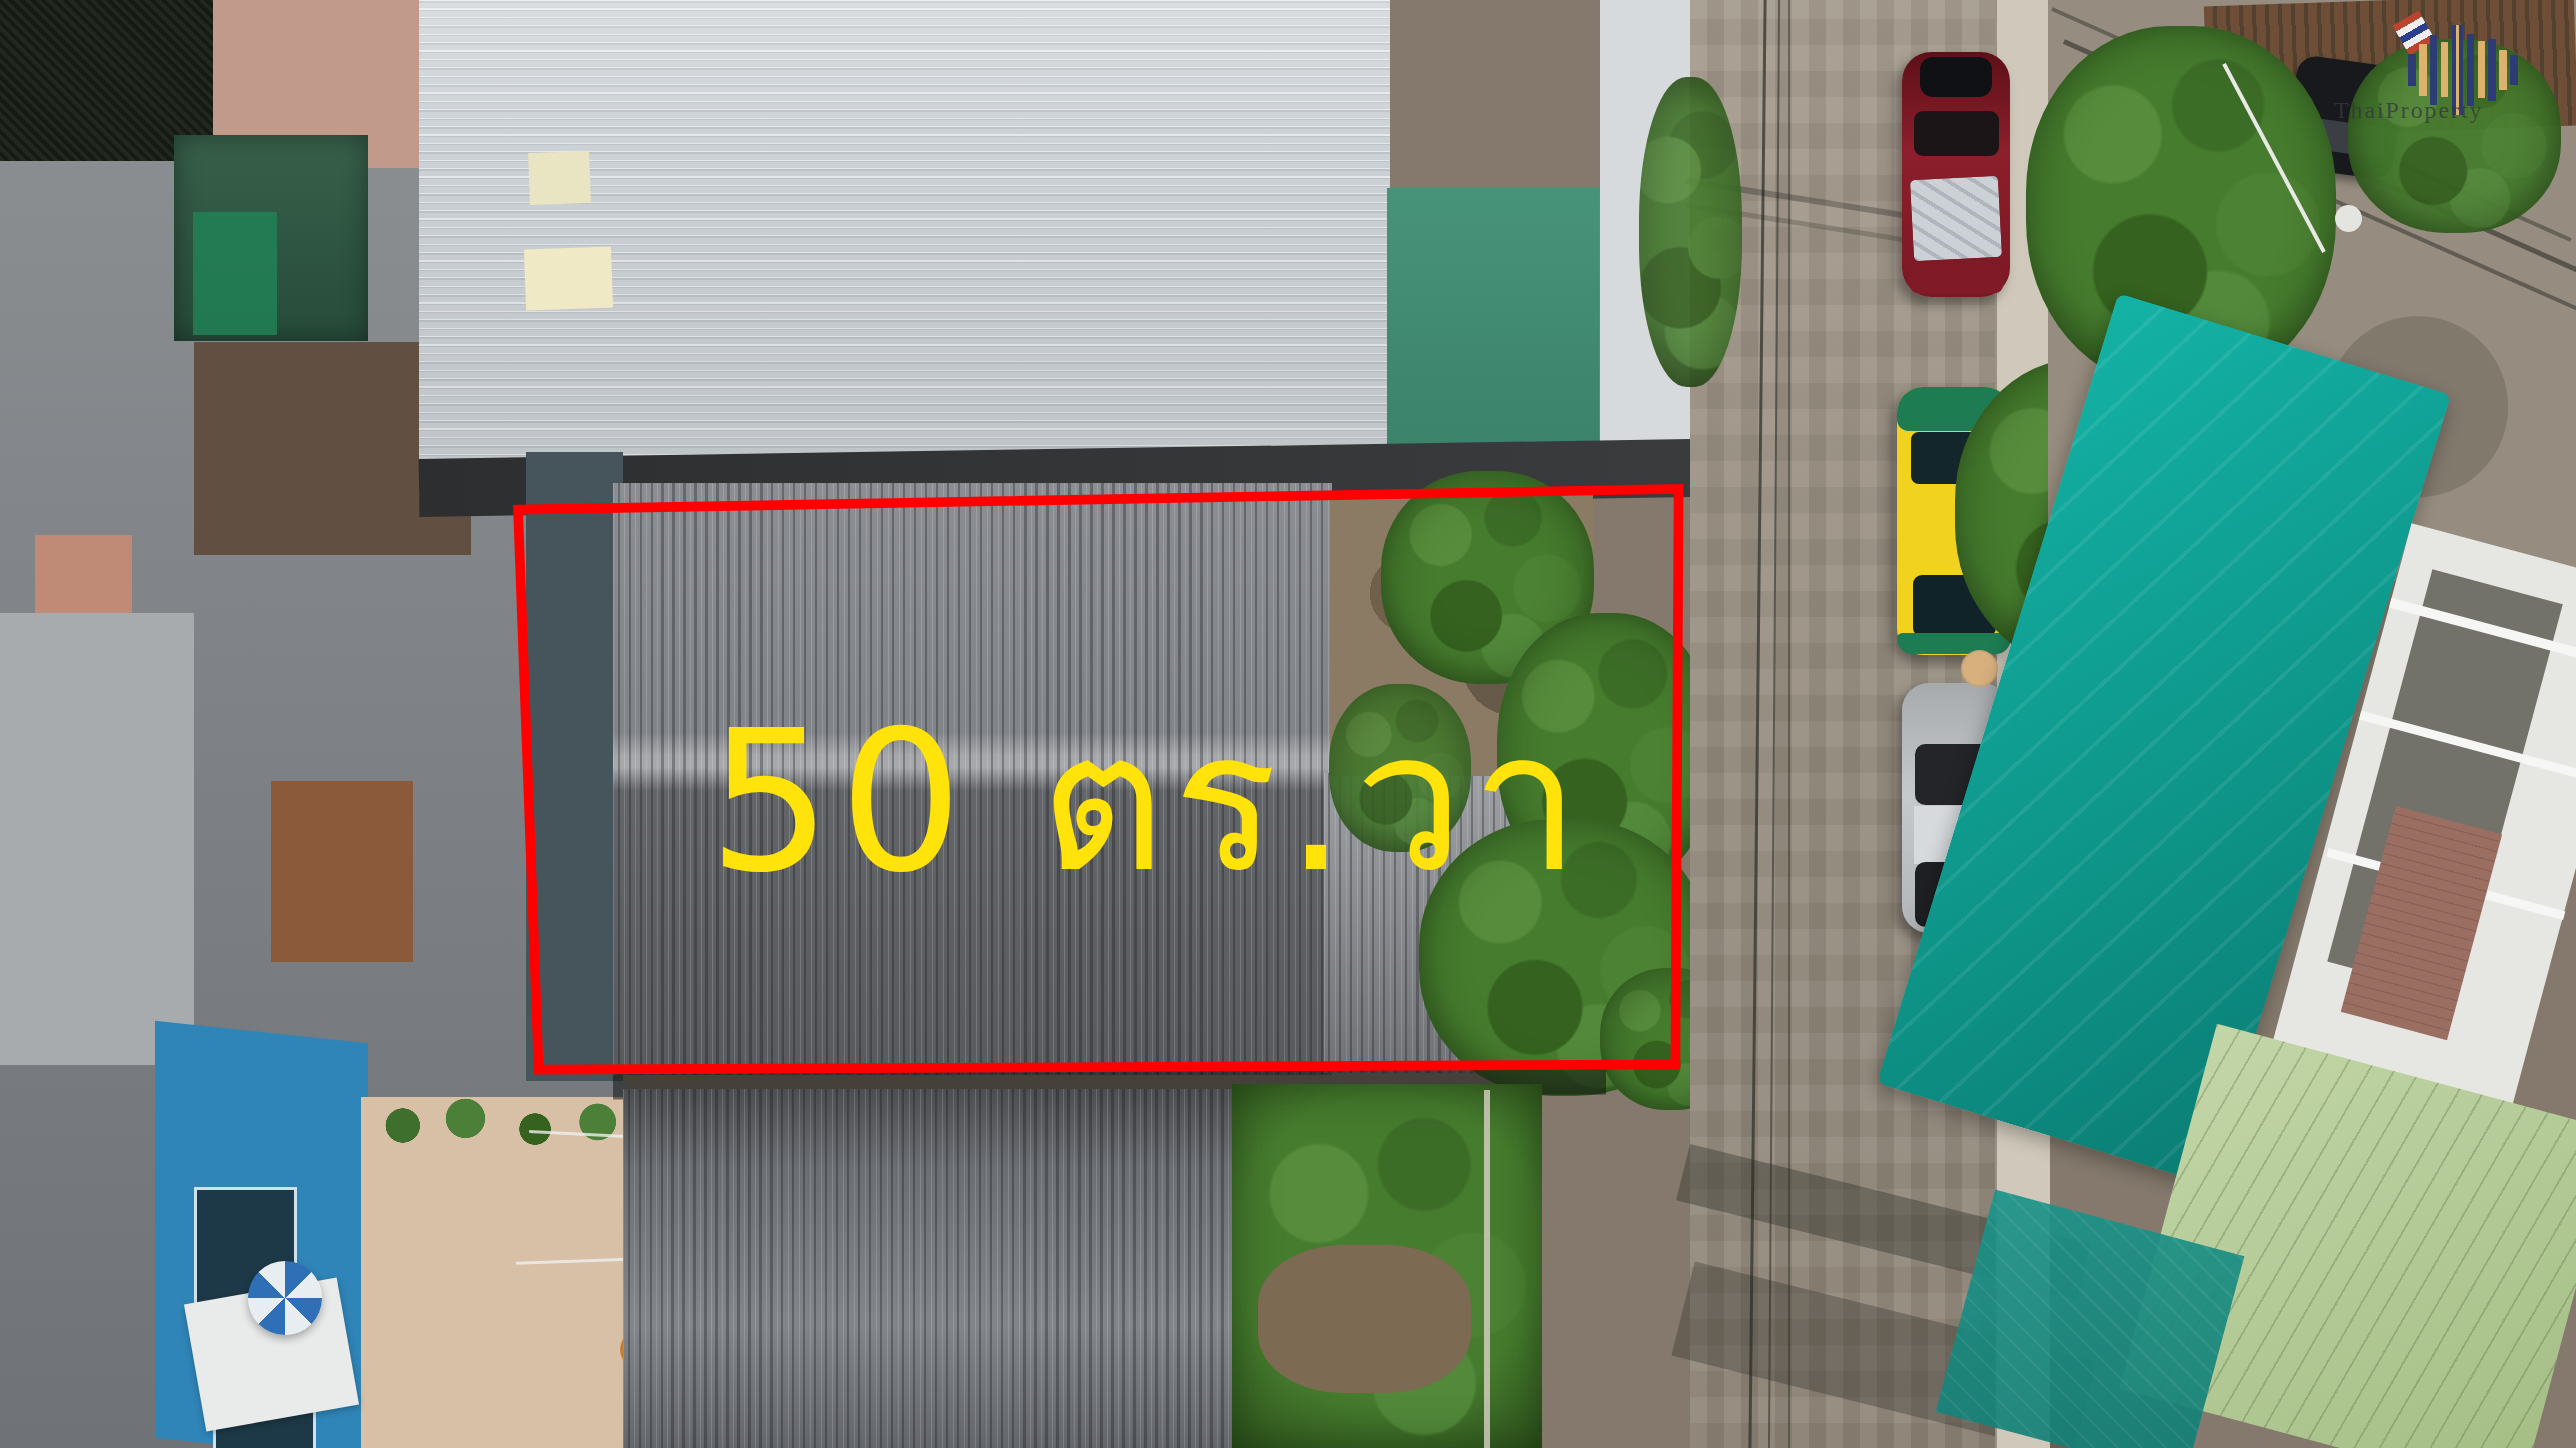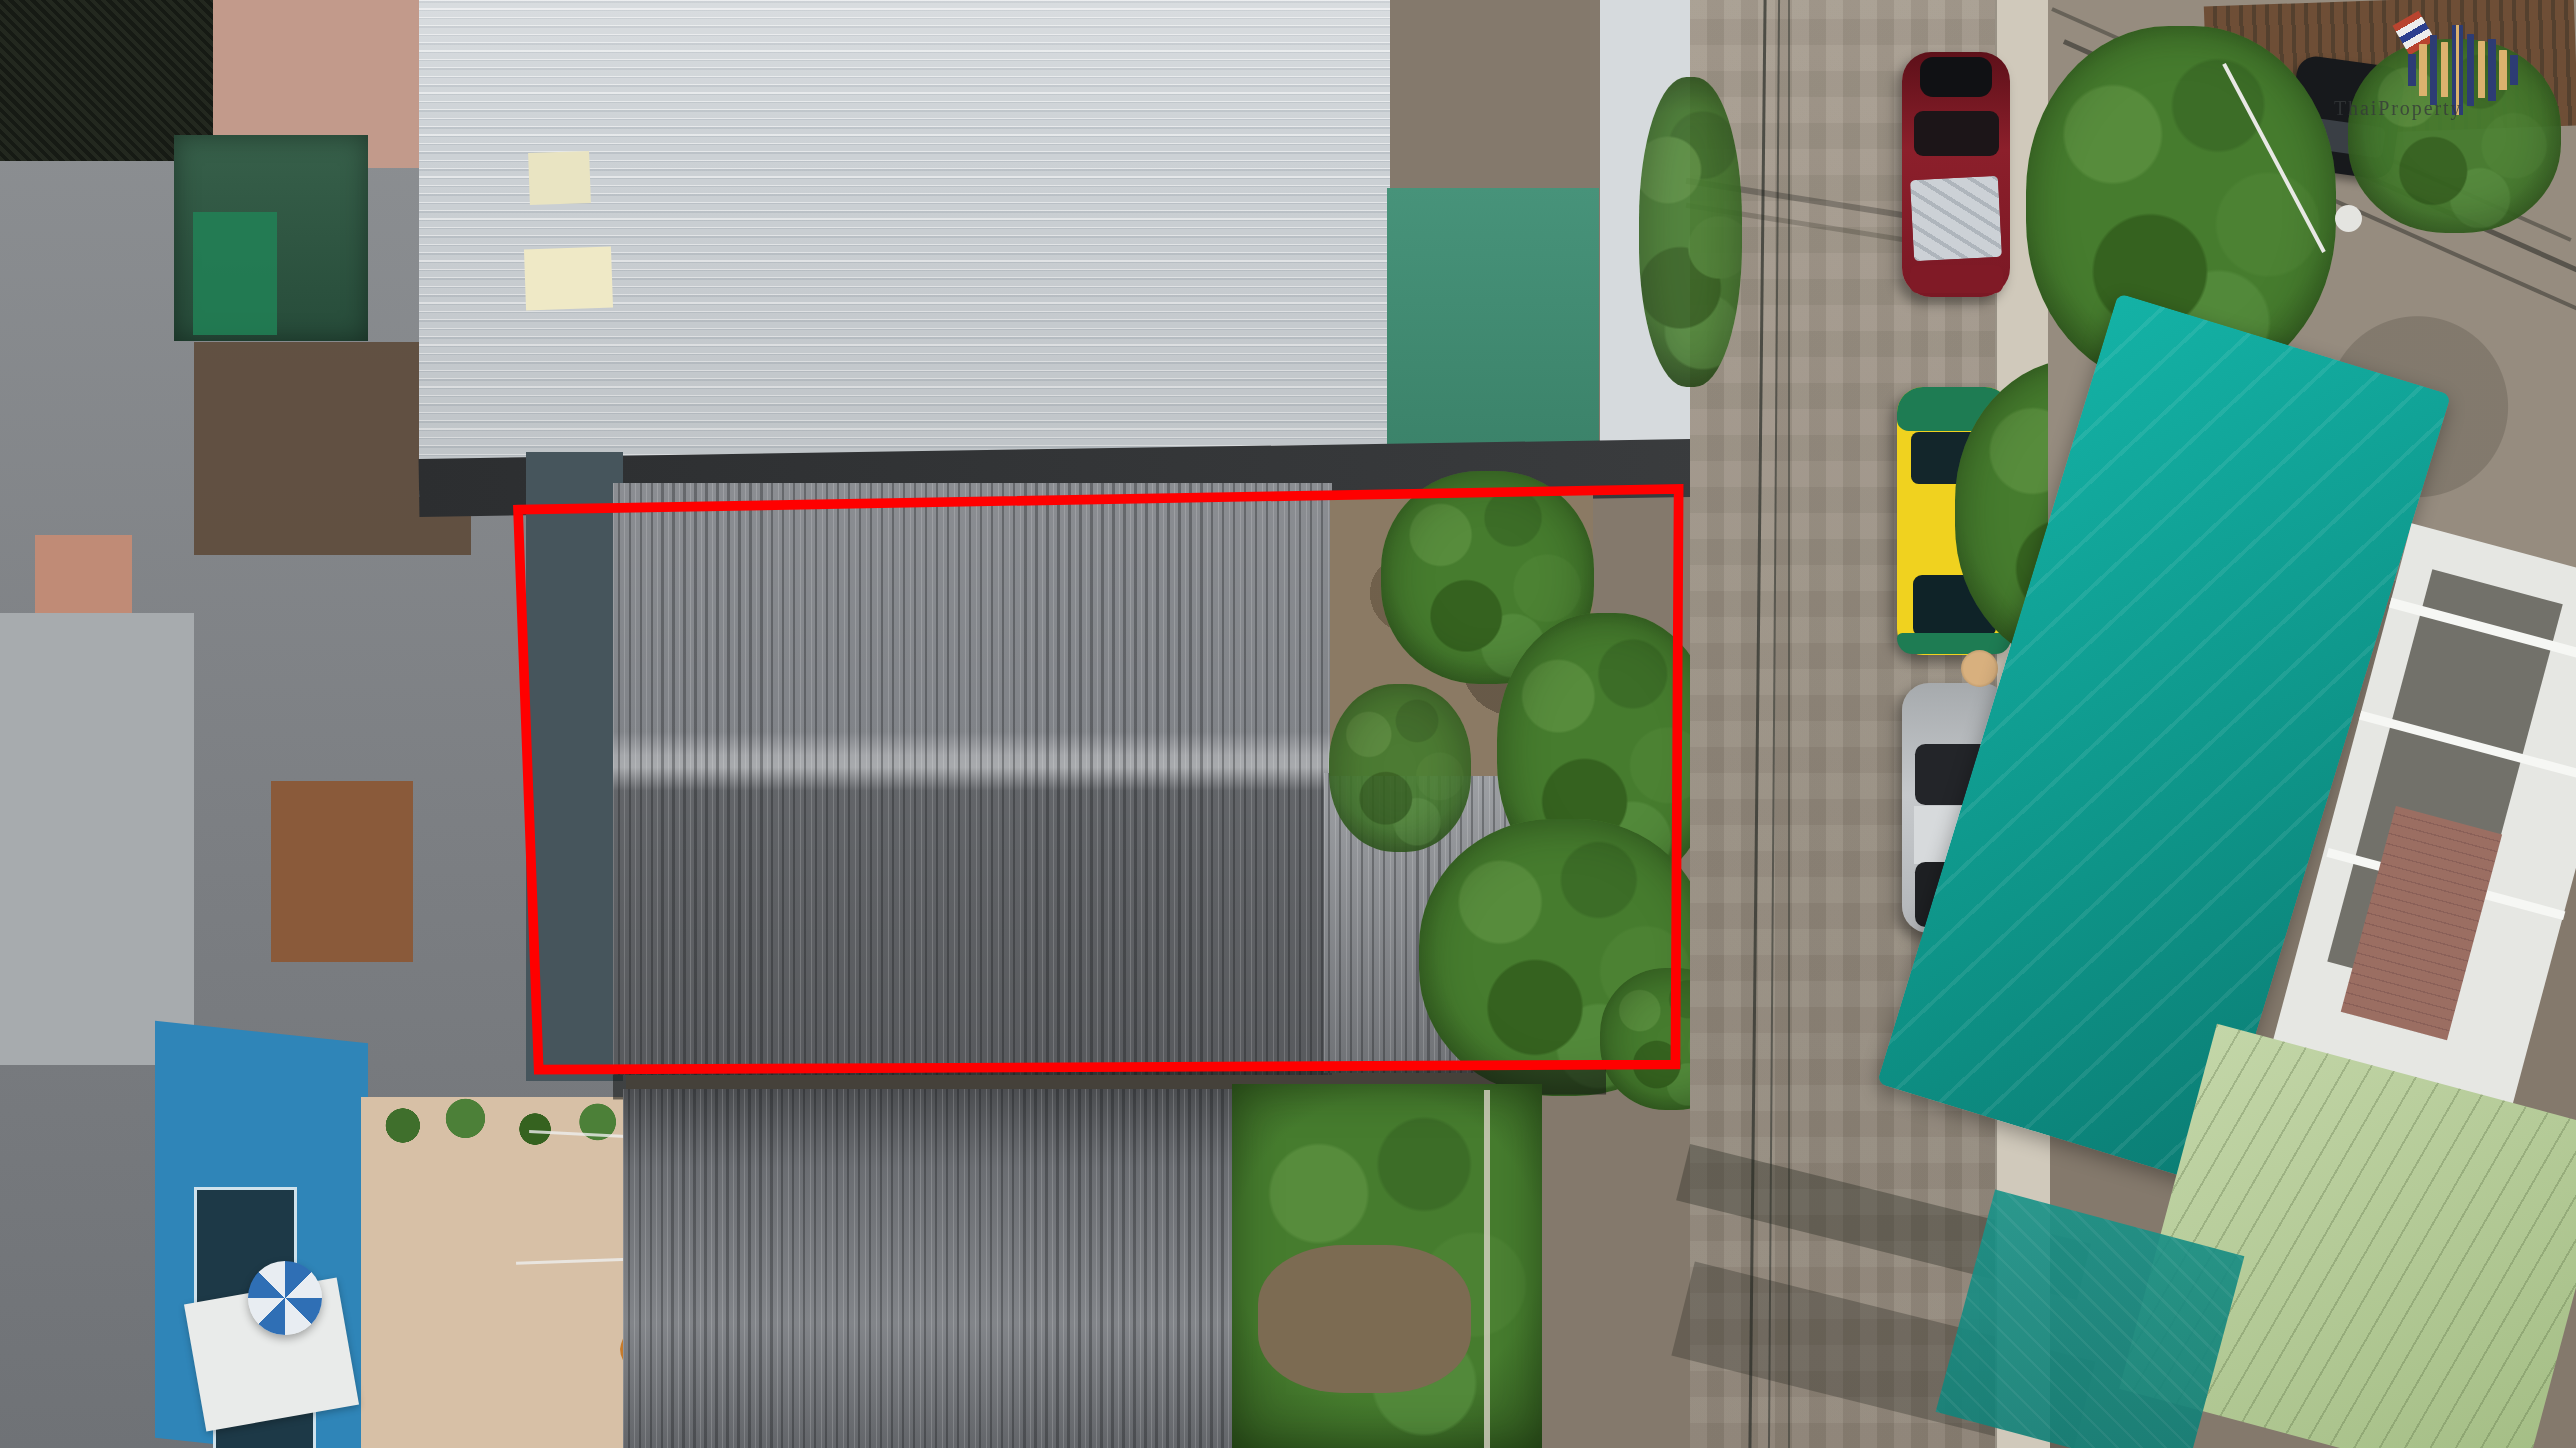--- a/index.html
+++ b/index.html
@@ -22,21 +22,21 @@
       radial-gradient(circle at 50% 45%, #467c2e 0 60%, #2e531d 100%);
     box-shadow:inset 0 0 45px rgba(18,38,10,.55);}
   .ridge{background:linear-gradient(180deg,rgba(255,255,255,.10) 0,rgba(255,255,255,.02) 42%,rgba(255,255,255,.30) 46%,rgba(255,255,255,.32) 48%,rgba(0,0,0,.22) 52%,rgba(0,0,0,.30) 100%);}
   .tile{background-image:repeating-linear-gradient(0deg,rgba(0,0,0,.06) 0 1.3px,rgba(0,0,0,0) 1.3px 30px),repeating-linear-gradient(90deg,rgba(0,0,0,.06) 0 1.3px,rgba(0,0,0,0) 1.3px 30px);}
   #label{display:flex;align-items:center;justify-content:center;
          font-size:194px;letter-spacing:7.7px;color:#ffe30a;white-space:nowrap;}
   #wm-bars{display:flex;align-items:center;gap:3.2px;}
   #wm-bars span{display:block;width:11px;border-radius:0.6px;}
   .bn{background:#2d3c74;}
   .bg2{background:#dcb26e;}
-  #wm-text{font-family:"Liberation Serif",serif;font-size:20px;letter-spacing:1.9px;
+  #wm-text{font-family:"Liberation Serif",serif;font-size:24px;letter-spacing:1.9px;
            color:rgba(52,56,58,.78);
            -webkit-mask-image:linear-gradient(90deg,#000 0 52%,rgba(0,0,0,0) 96%);
            mask-image:linear-gradient(90deg,#000 0 52%,rgba(0,0,0,0) 96%);}
   svg{display:block;}
 </style>
 </head>
 <body>
 
 <div id="scene">
 
@@ -178,20 +178,21 @@
        linear-gradient(135deg,#c3d6a8,#a3bd84);"></div>
   <div class="a" style="left:1961px;top:1219px;width:258px;height:230px;transform:rotate(15deg);opacity:.92;
        background-image:repeating-linear-gradient(30deg,rgba(255,255,255,.06) 0 2.6px,rgba(0,0,0,0) 2.6px 17px),
        linear-gradient(160deg,#1d948a,#137d74);"></div>
   <div class="a fol" style="left:1639px;top:77px;width:103px;height:310px;opacity:.9;"></div>
 
   <svg class="a" style="left:0;top:0;" width="2576" height="1449" viewBox="0 0 3993 2246">
     <polygon points="803,790 2602,758 2597,1650 835,1658" fill="none" stroke="#ff0000" stroke-width="15" stroke-linejoin="miter"></polygon>
   </svg>
 
+  <div id="label" class="a" style="left:645px;top:684px;width:1006px;height:232px;">50 ตร.วา</div>
 
   <div class="a" style="left:2334px;top:24.5px;width:242px;height:116px;">
     <div id="wm-bars" class="a" style="left:74px;top:0;width:110px;height:90px;">
       <span class="bn" style="height:32px;"></span>
       <span class="bg2" style="height:52px;"></span>
       <span class="bn" style="height:70px;"></span>
       <span class="bg2" style="height:55px;"></span>
       <span style="height:90px;width:17px;background:linear-gradient(90deg,#2d3c74 0 35%,#dcb26e 35% 65%,#2d3c74 65%);"></span>
       <span class="bn" style="height:72px;"></span>
       <span class="bg2" style="height:57px;"></span>

